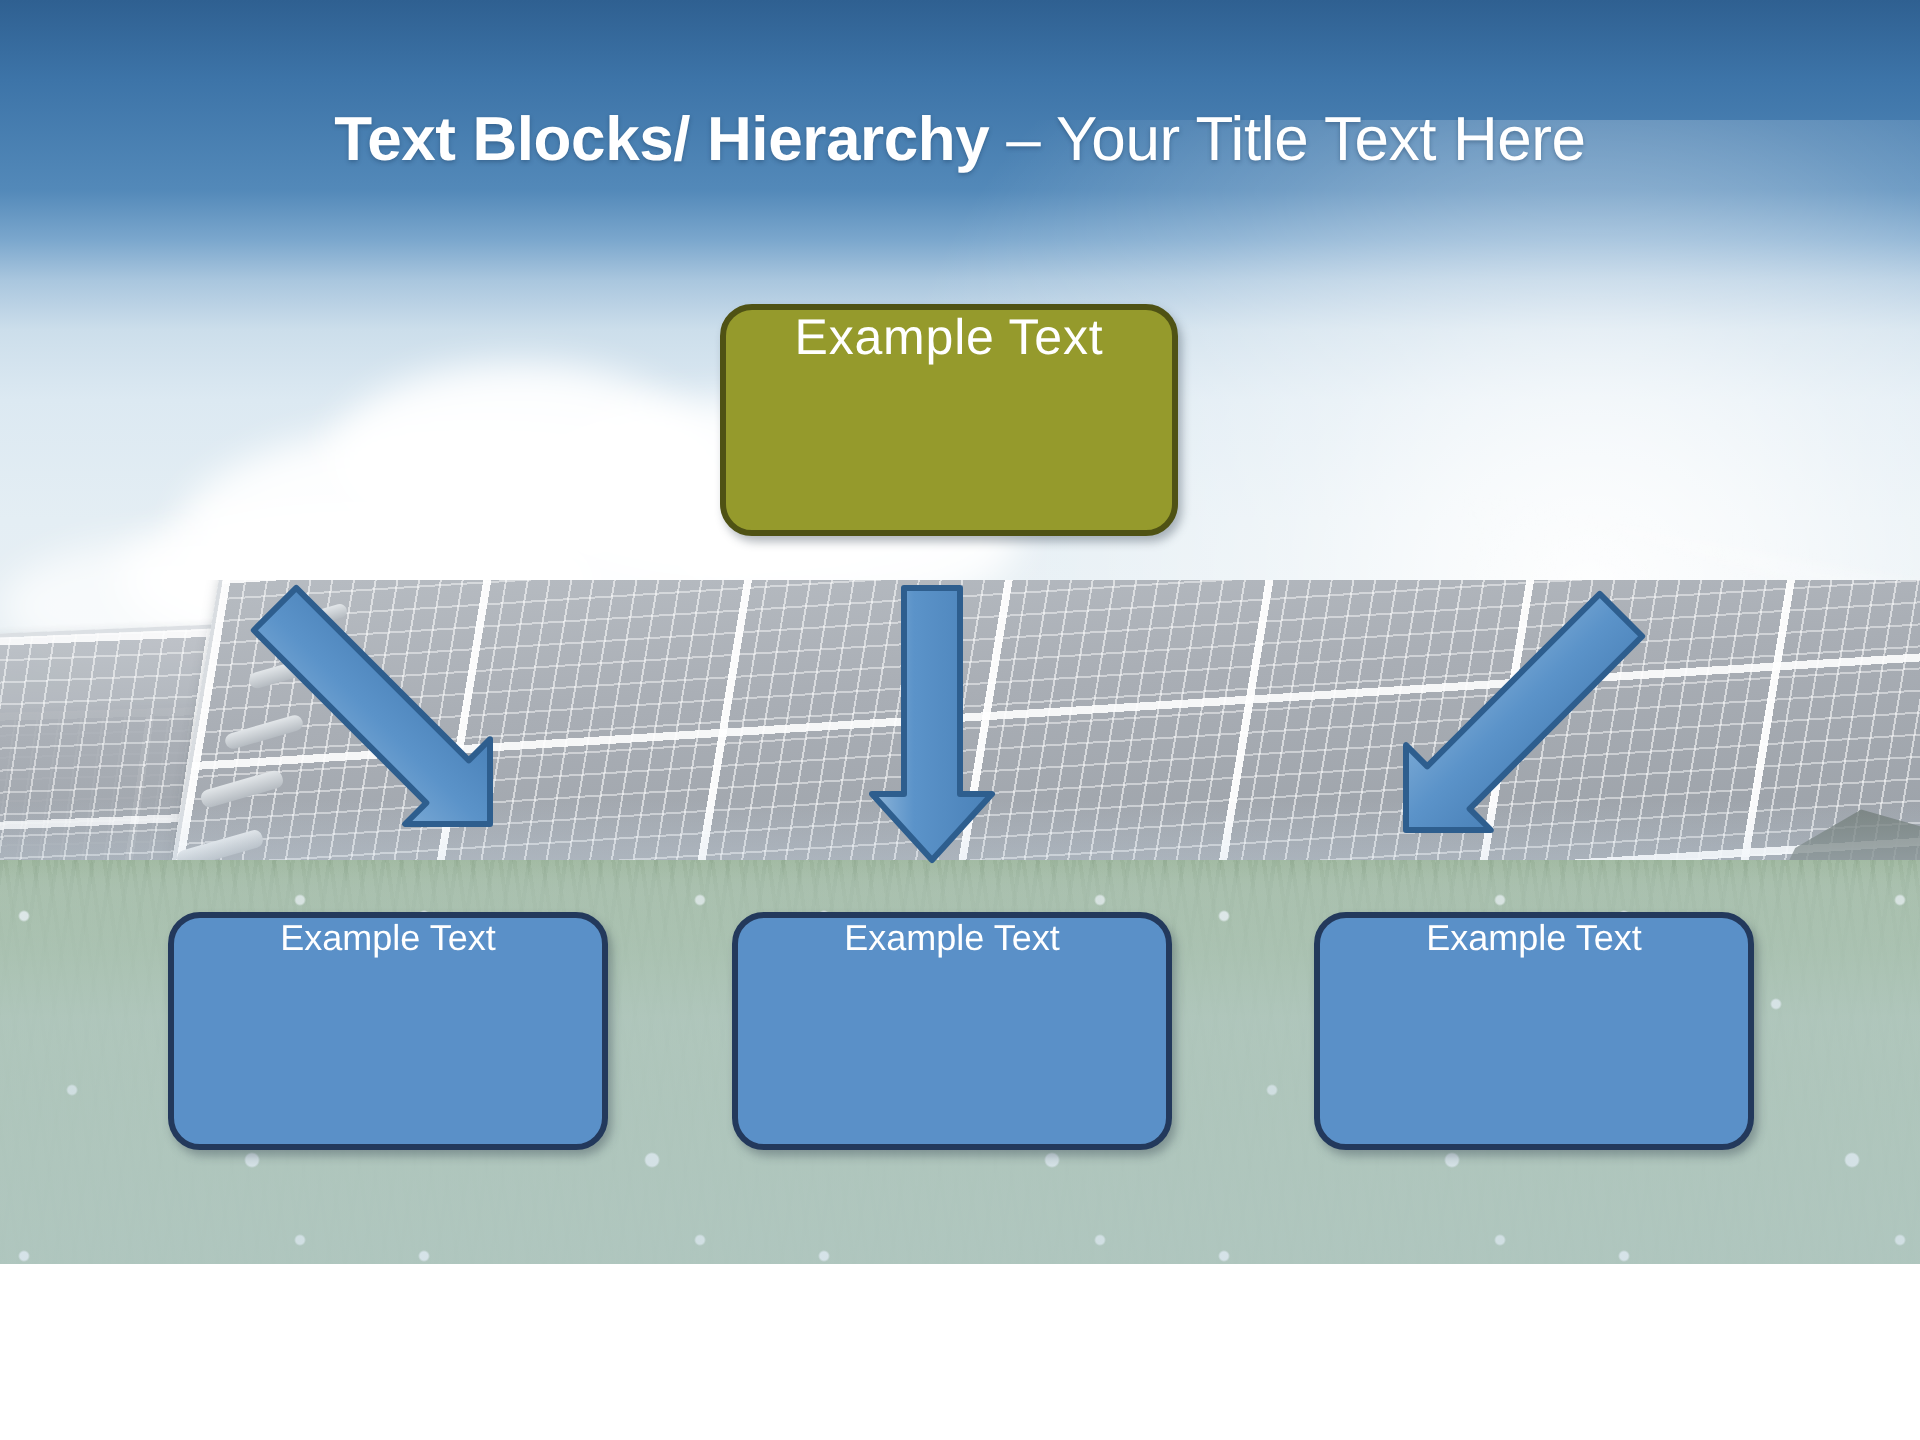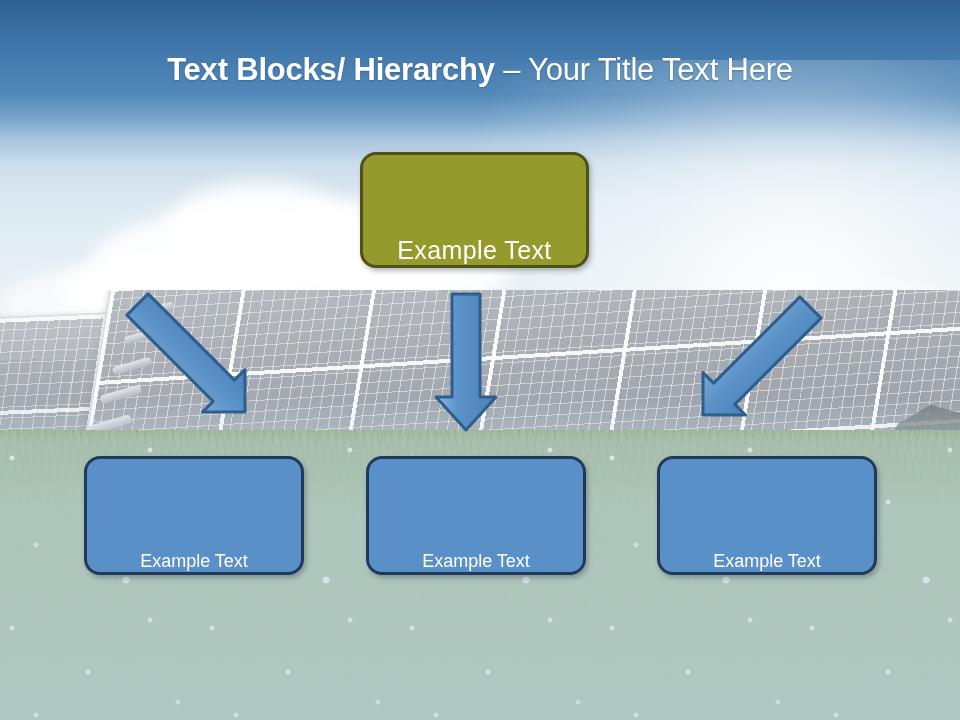--- a/index.html
+++ b/index.html
@@ -7,21 +7,21 @@
     padding: 0;
     background: #ffffff;
   }
   body {
     font-family: "Liberation Sans", sans-serif;
   }
 
   #slide {
     position: relative;
     width: 960px;
-    height: 720px;
+    height: 632px;
     overflow: hidden;
     background: #cfe0ef;
   }
 
   
 
   
   .bg-sky {
     position: absolute;
     left: 0; top: 0;
@@ -221,21 +221,21 @@
     text-shadow: 0 1px 2px rgba(20,50,80,0.35);
   }
   .title .b { font-weight: bold; }
   .title .n { font-weight: normal; }
 
   
   .node {
     position: absolute;
     box-sizing: border-box;
     display: flex;
-    align-items: flex-end;
+    align-items: flex-start;
     justify-content: center;
     border-radius: 16px;
     color: #ffffff;
     text-align: center;
     box-shadow: 2px 3px 5px rgba(40,55,70,0.35);
   }
   .node-top {
     background: #959a2c;
     border: 3px solid #4f5214;
     font-size: 25px;

